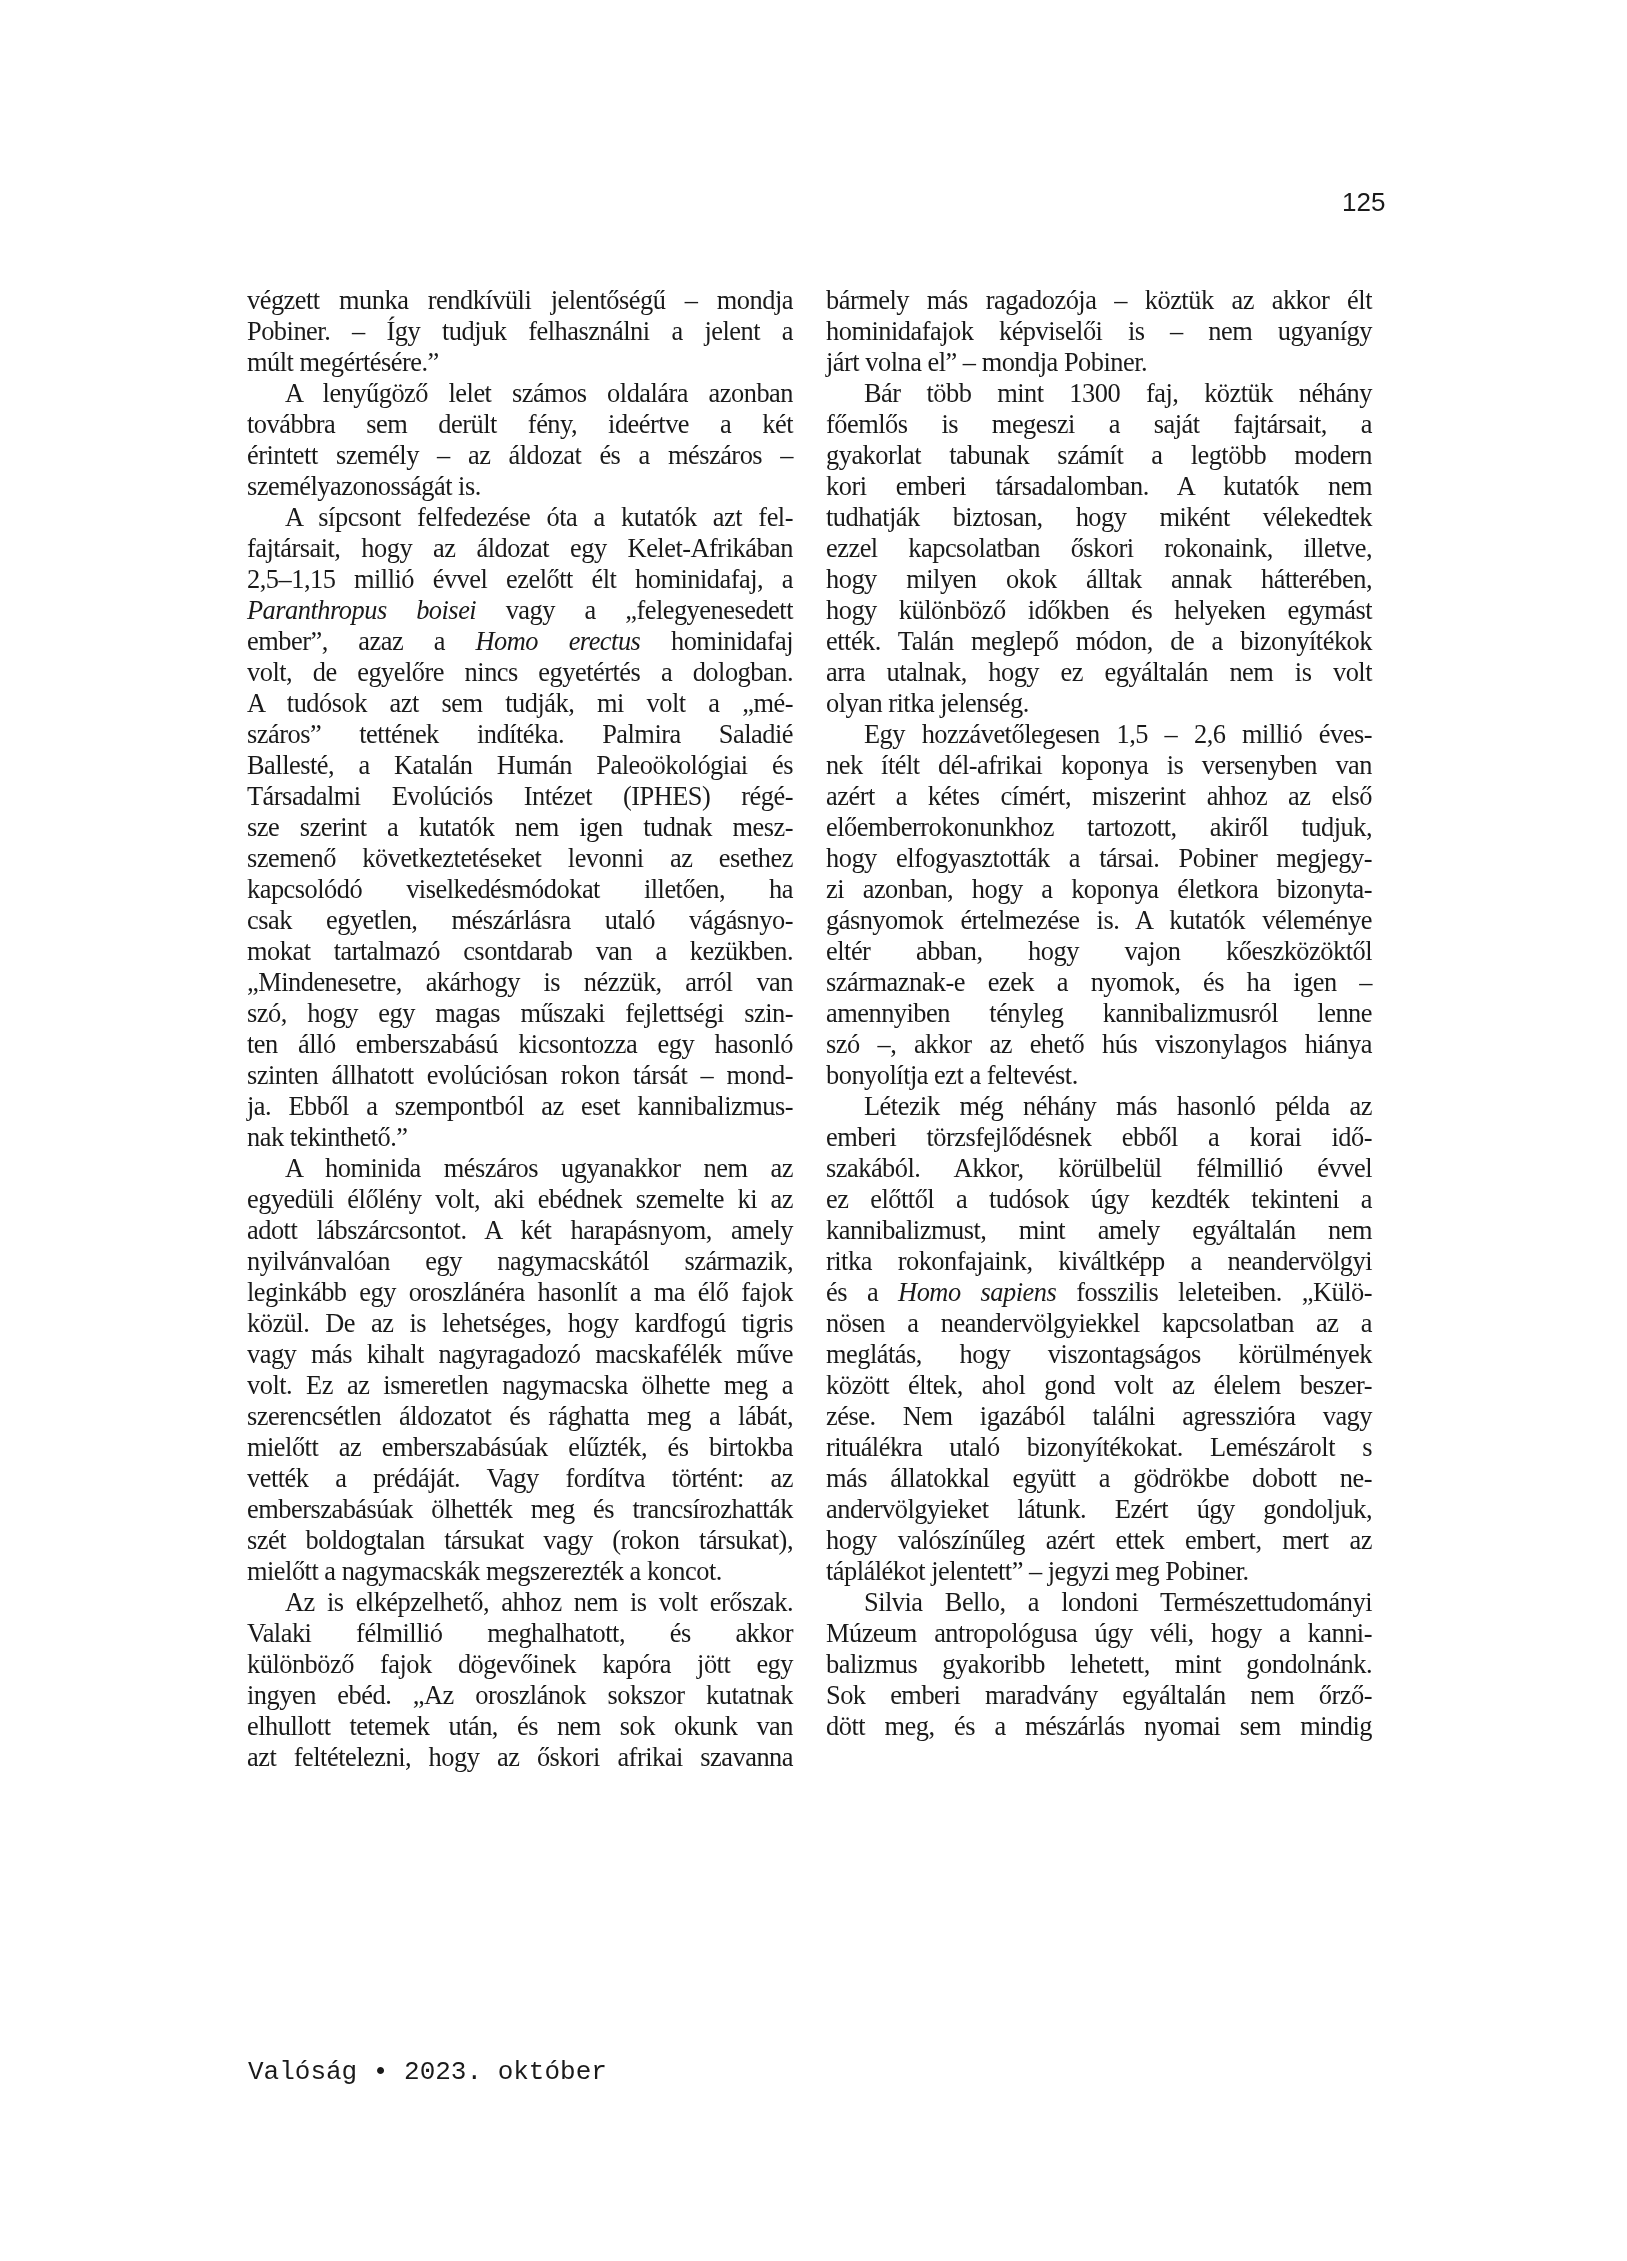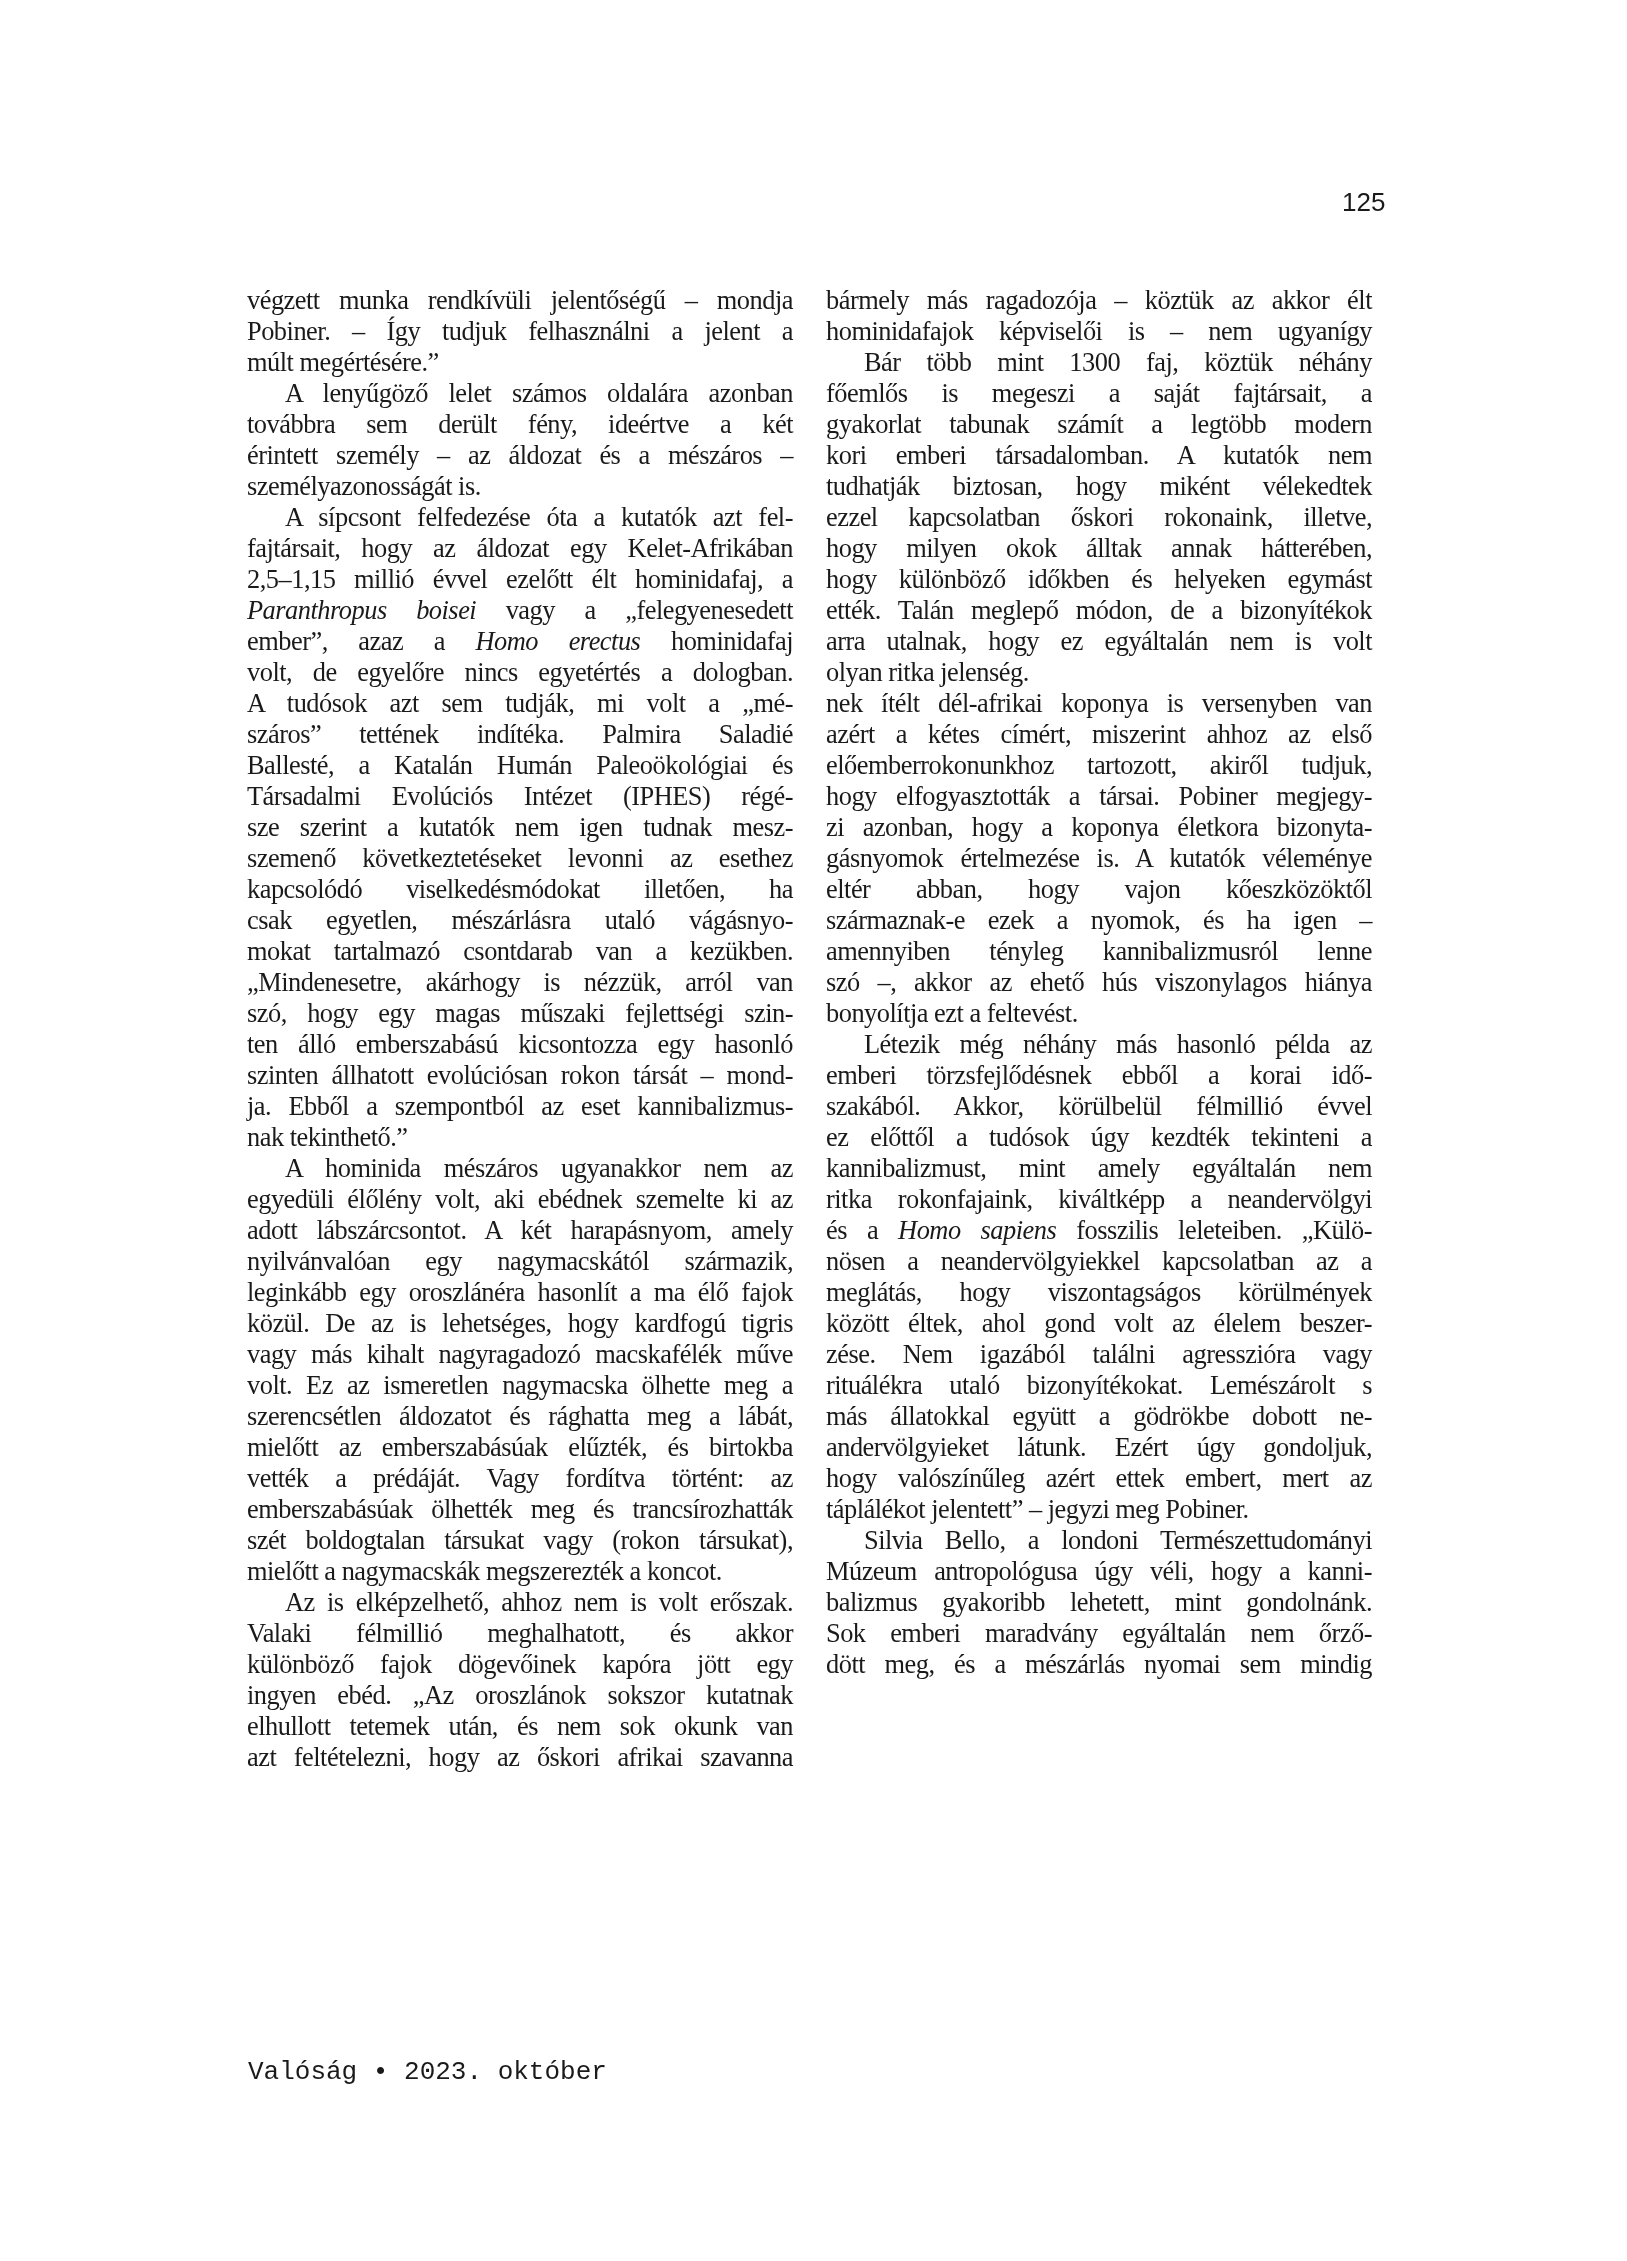--- a/index.html
+++ b/index.html
@@ -78,31 +78,33 @@
     <span class="line indent">Az is elképzelhető, ahhoz nem is volt erőszak.</span>
     <span class="line">Valaki félmillió meghalhatott, és akkor</span>
     <span class="line">különböző fajok dögevőinek kapóra jött egy</span>
     <span class="line">ingyen ebéd. „Az oroszlánok sokszor kutatnak</span>
     <span class="line">elhullott tetemek után, és nem sok okunk van</span>
     <span class="line">azt feltételezni, hogy az őskori afrikai szavanna</span>
   </div>
 <div class="column col-right">
     <span class="line">bármely más ragadozója – köztük az akkor élt</span>
     <span class="line">hominidafajok képviselői is – nem ugyanígy</span>
+    <span class="line last">járt volna el” – mondja Pobiner.</span>
     <span class="line indent">Bár több mint 1300 faj, köztük néhány</span>
     <span class="line">főemlős is megeszi a saját fajtársait, a</span>
     <span class="line">gyakorlat tabunak számít a legtöbb modern</span>
     <span class="line">kori emberi társadalomban. A kutatók nem</span>
     <span class="line">tudhatják biztosan, hogy miként vélekedtek</span>
     <span class="line">ezzel kapcsolatban őskori rokonaink, illetve,</span>
     <span class="line">hogy milyen okok álltak annak hátterében,</span>
     <span class="line">hogy különböző időkben és helyeken egymást</span>
     <span class="line">ették. Talán meglepő módon, de a bizonyítékok</span>
     <span class="line">arra utalnak, hogy ez egyáltalán nem is volt</span>
     <span class="line last">olyan ritka jelenség.</span>
+    <span class="line indent">Egy hozzávetőlegesen 1,5 – 2,6 millió éves-</span>
     <span class="line">nek ítélt dél-afrikai koponya is versenyben van</span>
     <span class="line">azért a kétes címért, miszerint ahhoz az első</span>
     <span class="line">előemberrokonunkhoz tartozott, akiről tudjuk,</span>
     <span class="line">hogy elfogyasztották a társai. Pobiner megjegy-</span>
     <span class="line">zi azonban, hogy a koponya életkora bizonyta-</span>
     <span class="line">gásnyomok értelmezése is. A kutatók véleménye</span>
     <span class="line">eltér abban, hogy vajon kőeszközöktől</span>
     <span class="line">származnak-e ezek a nyomok, és ha igen –</span>
     <span class="line">amennyiben tényleg kannibalizmusról lenne</span>
     <span class="line">szó –, akkor az ehető hús viszonylagos hiánya</span>

